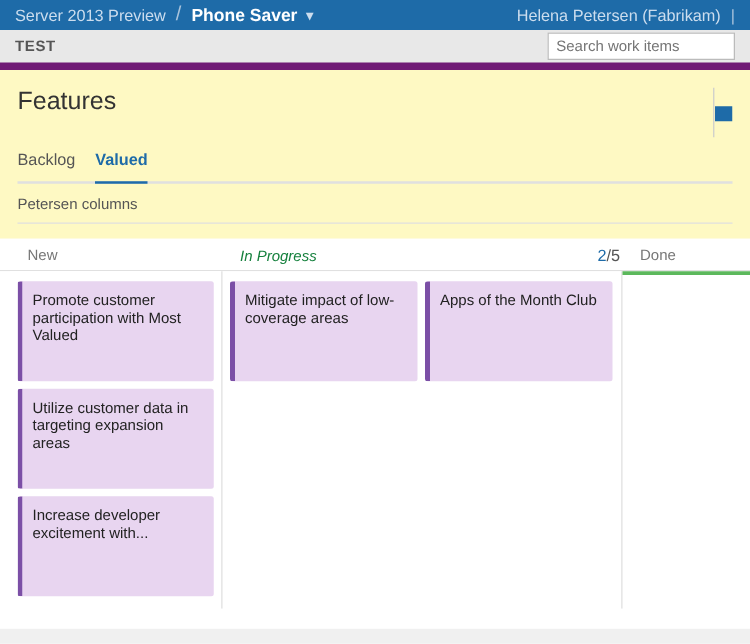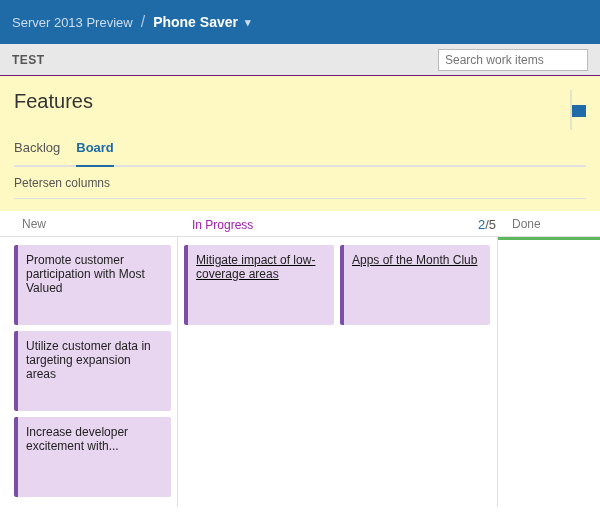--- a/index.html
+++ b/index.html
@@ -2,21 +2,21 @@
 <html><head>
   <meta charset="utf-8">
   <style>
     * { box-sizing: border-box; margin: 0; padding: 0; }
     body { font-family: 'Segoe UI', Arial, sans-serif; font-size: 13px; background: #f0f0f0; width: 600px; height: 515px; overflow: hidden; }
 
     
     #topbar {
       background: #1e6ba8;
       color: white;
-      height: 44px;
+      height: 24px;
       display: flex;
       align-items: center;
       padding: 0 12px;
       justify-content: space-between;
     }
     #topbar-left {
       display: flex;
       align-items: center;
       gap: 8px;
     }
@@ -48,21 +48,21 @@
     }
 
     
     #subnav {
       background: #e8e8e8;
       height: 32px;
       display: flex;
       align-items: center;
       padding: 0 12px;
       justify-content: space-between;
-      border-bottom: 1px solid #701a75;
+      border-bottom: 6px solid #701a75;
     }
     #subnav-test {
       font-size: 12px;
       color: #555;
       font-weight: bold;
       letter-spacing: 0.5px;
     }
     #search-work-items {
       height: 22px;
       width: 150px;
@@ -170,21 +170,21 @@
     }
 
     .board-col {
       display: flex;
       flex-direction: column;
       gap: 6px;
       padding: 8px 6px;
     }
     .col-new-body { width: 170px; border-right: 1px solid #e0e0e0; background: white; }
     .col-inprogress-body { width: 320px; border-right: 1px solid #e0e0e0; display: flex; flex-direction: row; gap: 6px; padding: 8px 6px; }
-    .col-inprogress-sub { width: 150px; display: flex; flex-direction: column; gap: 6px; text-decoration: underline; }
+    .col-inprogress-sub { width: 150px; display: flex; flex-direction: column; gap: 6px; }
     .col-done-body { flex: 1; }
 
     
     .card {
       background: #e8d5f0;
       border-left: 4px solid #7b4fa6;
       border-radius: 2px;
       padding: 8px 8px;
       font-size: 12px;
       color: #222;
@@ -204,41 +204,46 @@
     }
 
     
     #main-wrapper {
       background: white;
       height: calc(515px - 68px);
       overflow: hidden;
     }
 
     .in-progress-header-label {
-      color: #a21caf;
-      font-size: 12px;
+      color: #15803d;
+      font-size: 12px;
+      font-style: italic;
     }
     .in-progress-count-wrap {
       display: flex;
       align-items: baseline;
       gap: 0;
     }
   </style>
 </head>
 <body>
 
 <div id="topbar">
   <div id="topbar-left">
     <span id="topbar-server">Server 2013 Preview</span>
     <span id="topbar-separator">/</span>
     <span id="topbar-project">
       <span>Phone Saver</span>
       <span style="font-size:11px;color:#cde;margin-left:3px;">▾</span>
     </span>
   </div>
+  <div id="topbar-right">
+    <span>Helena Petersen (Fabrikam)</span>
+    <span id="topbar-pipe">|</span>
+  </div>
 </div>
 
 <div id="subnav">
   <span id="subnav-test">TEST</span>
   <input id="search-work-items" type="text" placeholder="Search work items" style="">
 </div>
 
 <div id="main-wrapper">
 
   <div id="content">
@@ -249,21 +254,21 @@
       <div id="features-chart">
         <svg class="mini-chart" viewBox="0 0 80 40" xmlns="http://www.w3.org/2000/svg">
           <line x1="65" y1="0" x2="65" y2="40" stroke="#ccc" stroke-width="1"></line>
           <rect x="66" y="15" width="14" height="12" fill="#1e6ba8"></rect>
         </svg>
       </div>
     </div>
 
     <div id="tabs">
       <span class="tab">Backlog</span>
-      <span class="tab active">Board</span>
+      <span class="tab active">Valued</span>
     </div>
 
     <div id="customize-row">
       <button id="customize-columns-btn">Petersen columns</button>
     </div>
   </div>
 
   <div id="board-container">
 
     <div id="columns-header" style="display:flex; padding: 6px 0 4px 0; border-bottom: 1px solid #e0e0e0; background: white; padding-left: 14px;">

